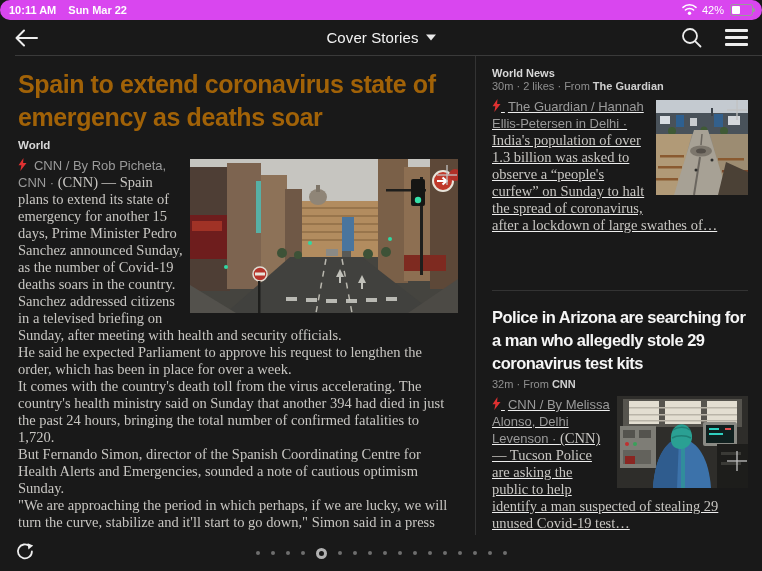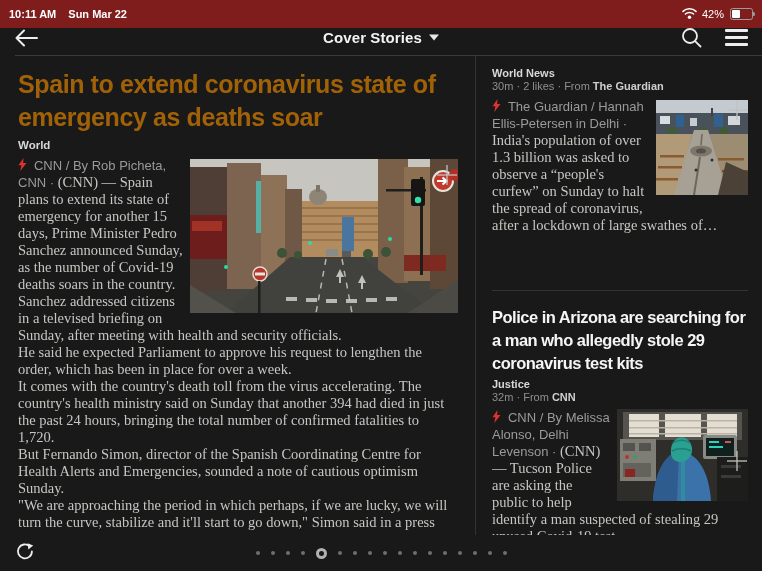--- a/index.html
+++ b/index.html
@@ -3,35 +3,35 @@
 <meta charset="utf-8">
 <style>
   html,body{margin:0;padding:0;}
   body{
     width:762px;height:571px;position:relative;overflow:hidden;
     background:#191919;color:#eee;
     font-family:"Liberation Sans",sans-serif;
     -webkit-font-smoothing:antialiased;
   }
   
-  .status-bar{position:absolute;top:0;left:0;right:0;height:28px;background:#7f1d1d;
+  .status-bar{position:absolute;top:0;left:0;right:0;height:20px;background:#d946ef;
     display:flex;align-items:center;justify-content:space-between;padding:0 9px;
-    font-size:11px;color:#fff;}
+    font-size:11px;color:#fff;border-radius:10px;}
   .sb-left{display:flex;gap:12px;align-items:center;}
   .sb-time{font-weight:700;}
   .sb-date{font-weight:700;color:#fdfdfd;}
   .sb-right{display:flex;gap:5px;align-items:center;}
   .battery{width:21px;height:10px;border:1px solid #9a9a9a;border-radius:2.5px;position:relative;margin-left:1px;}
   .battery-fill{position:absolute;left:1px;top:1px;bottom:1px;width:8px;background:#fff;border-radius:1px;}
   .battery-cap{position:absolute;right:-3px;top:2.5px;width:2px;height:4px;background:#9a9a9a;border-radius:0 1.5px 1.5px 0;}
   
   .header{position:absolute;top:20px;left:0;right:0;height:35px;display:flex;align-items:center;padding:0 14px;}
   .back-btn{width:30px;height:26px;display:flex;align-items:center;cursor:pointer;}
   .header-title{position:absolute;left:0;right:0;top:0;height:35px;display:flex;align-items:center;justify-content:center;gap:7px;
-    font-size:15px;font-weight:700;color:#f3f3f3;letter-spacing:.1px;}
+    font-size:15px;font-weight:400;color:#f3f3f3;letter-spacing:.1px;}
   .header-actions{margin-left:auto;display:flex;gap:23px;align-items:center;z-index:2;}
   .hamburger{display:flex;flex-direction:column;gap:4.5px;cursor:pointer;padding:2px 0;}
   .hamburger span{display:block;width:23px;height:2.5px;background:#ededed;border-radius:1px;}
   .header-rule{position:absolute;top:55px;left:15px;right:0;height:1px;background:#3a3a3a;}
   .v-divider{position:absolute;top:56px;bottom:36px;left:475px;width:1px;background:#333;}
   
   .left-col{position:absolute;left:18px;top:68px;width:440px;max-height:465px;overflow:hidden;}
   .headline-main{margin:0;font-size:25px;line-height:33px;font-weight:700;letter-spacing:-.4px;color:#a16207;}
   .meta-block{position:relative;margin-top:4px;}
   .section-label{font-size:11.5px;line-height:14px;font-weight:700;color:#d8d8d8;}
@@ -47,21 +47,21 @@
   
   .right-col{position:absolute;left:492px;top:64px;width:256px;height:471px;}
   .r-article{position:absolute;left:0;width:256px;overflow:hidden;}
   .r-article-1{top:0;height:222px;}
   .r-article-2{top:242px;height:229px;}
   .r-divider{position:absolute;top:226px;left:0;right:0;height:1px;background:#333;}
   .headline-r{margin:0;font-size:16.5px;line-height:23px;font-weight:700;letter-spacing:-.5px;color:#f5f5f5;width:254px;}
   .r-meta-block{position:relative;margin-top:3px;}
   .r-section{font-size:11px;line-height:13px;font-weight:700;color:#d8d8d8;}
   .r-meta{font-size:11px;line-height:13px;color:#8f8f8f;}
-  .r-body{margin-top:5px;font-size:14px;line-height:17px;}
+  .r-body{margin-top:5px;font-size:14px;line-height:17px;text-decoration:underline;}
   .photo-india{float:right;width:92px;height:95px;margin:2px 0 8px 7px;background:#555;}
   .photo-az{float:right;width:131px;height:92px;margin:0 0 8px 7px;background:#555;}
   .plus-r1{top:32px;}
   .plus-r2{top:72px;}
   
   .footer{position:absolute;left:0;right:0;bottom:0;height:36px;}
   .refresh-btn{position:absolute;left:15px;top:7px;width:22px;height:22px;cursor:pointer;}
   .dots{position:absolute;left:0;right:0;top:0;height:36px;display:flex;align-items:center;justify-content:center;gap:11px;}
   .dot{width:4px;height:4px;border-radius:50%;background:#6e6e6e;flex:none;}
   .dot.active{width:11px;height:11px;background:transparent;border:3.5px solid #b2b2b2;box-sizing:border-box;}
@@ -254,21 +254,20 @@
           </svg>
       </span><span class="src-prefix">The Guardian / Hannah Ellis-Petersen in Delhi · </span><span class="excerpt-text">India's population of over 1.3 billion was asked to observe a “people's curfew” on Sunday to halt the spread of coronavirus, after a lockdown of large swathes of…</span>
     </div>
   </div>
 
   <div class="r-divider"></div>
 
   <div class="r-article r-article-2">
     <h2 class="headline-r">Police in Arizona are searching for a man who allegedly stole 29 coronavirus test kits</h2>
     <div class="r-meta-block">
-      <div class="r-section">Justice</div>
       <div class="r-meta"><span>32m · From </span><span class="meta-source">CNN</span></div>
       <div class="plus-btn plus-r2">
         <svg width="22" height="22" viewBox="0 0 22 22">
           <line x1="11" y1="1" x2="11" y2="21" stroke="#c2c2c2" stroke-width="1.3"></line>
           <line x1="1" y1="11" x2="21" y2="11" stroke="#c2c2c2" stroke-width="1.3"></line>
         </svg>
       </div>
     </div>
     <div class="r-body">
       <div class="photo-az">

